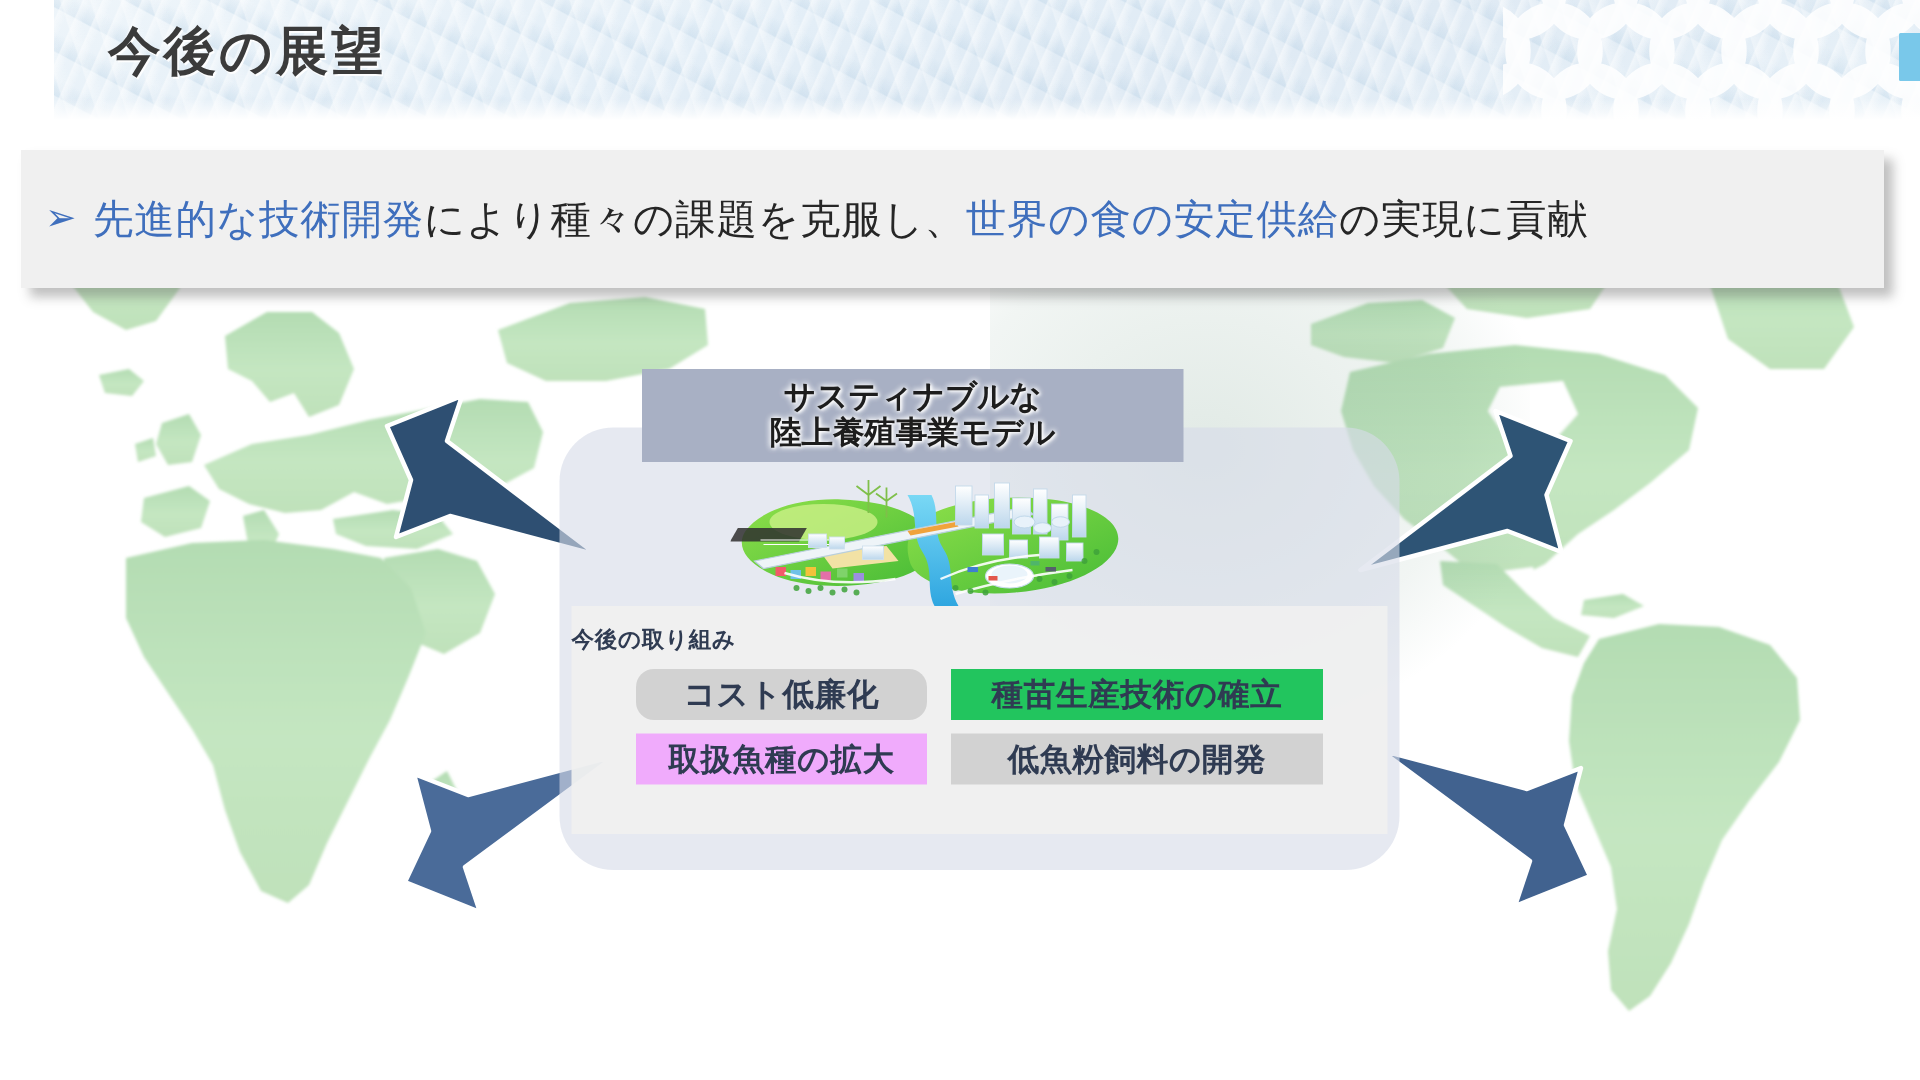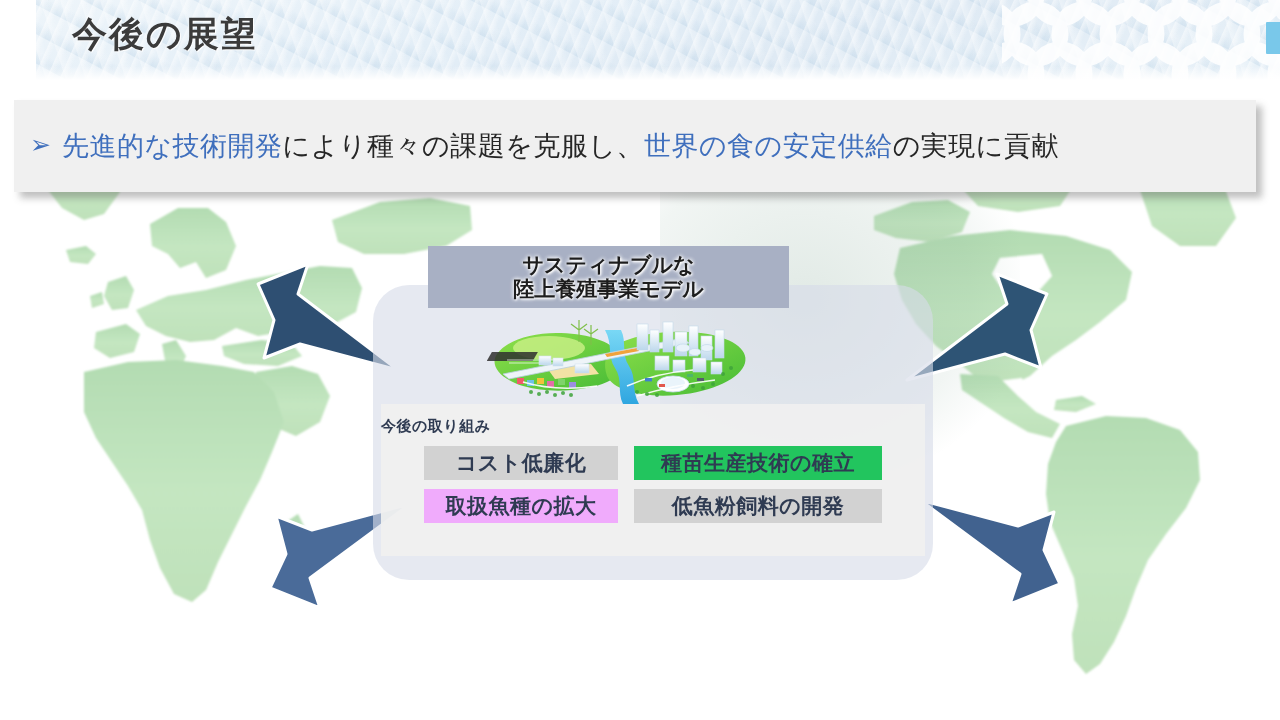--- a/index.html
+++ b/index.html
@@ -344,21 +344,21 @@
         <circle cx="236" cy="62" r="2"></circle>
           <circle cx="244" cy="56" r="2"></circle>
       </g>
     </svg>
   </div>
 
   <div class="tasks-panel">
     <div class="tasks-head">今後の取り組み</div>
     <div class="tag-grid">
       <div class="tag-row">
-        <div class="tag w1" style="background: rgb(210, 210, 210); color: rgb(47, 59, 82);">コスト低廉化</div>
+        <div class="tag w1" style="background: rgb(210, 210, 210); color: rgb(47, 59, 82); border-radius: 12px;">コスト低廉化</div>
         <div class="tag w2" style="background: #22c55e; color: rgb(47, 59, 82);">種苗生産技術の確立</div>
       </div>
       <div class="tag-row">
         <div class="tag w1" style="background: #f0abfc; color: rgb(47, 59, 82);">取扱魚種の拡大</div>
         <div class="tag w2" style="background: rgb(210, 210, 210); color: rgb(47, 59, 82); text-align: center;">低魚粉飼料の開発</div>
       </div>
     </div>
   </div>
 
   <div class="banner">

